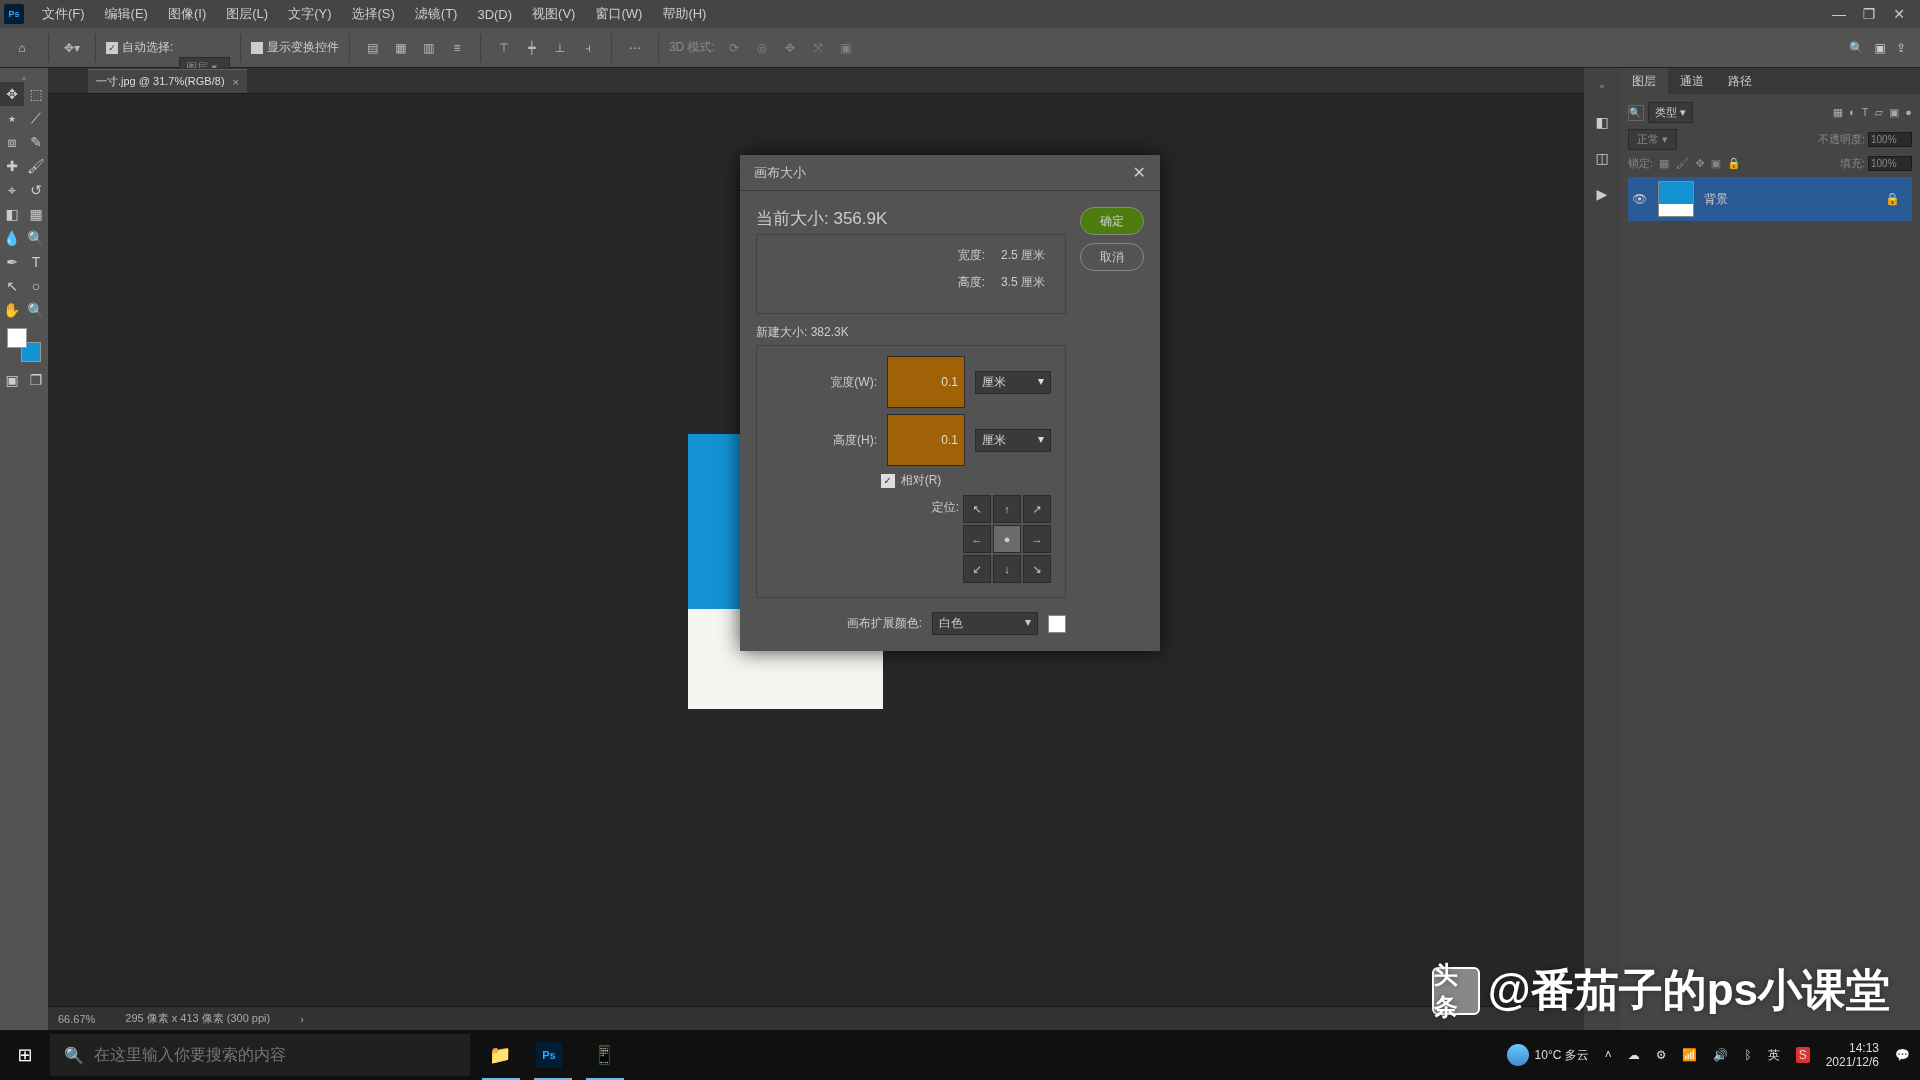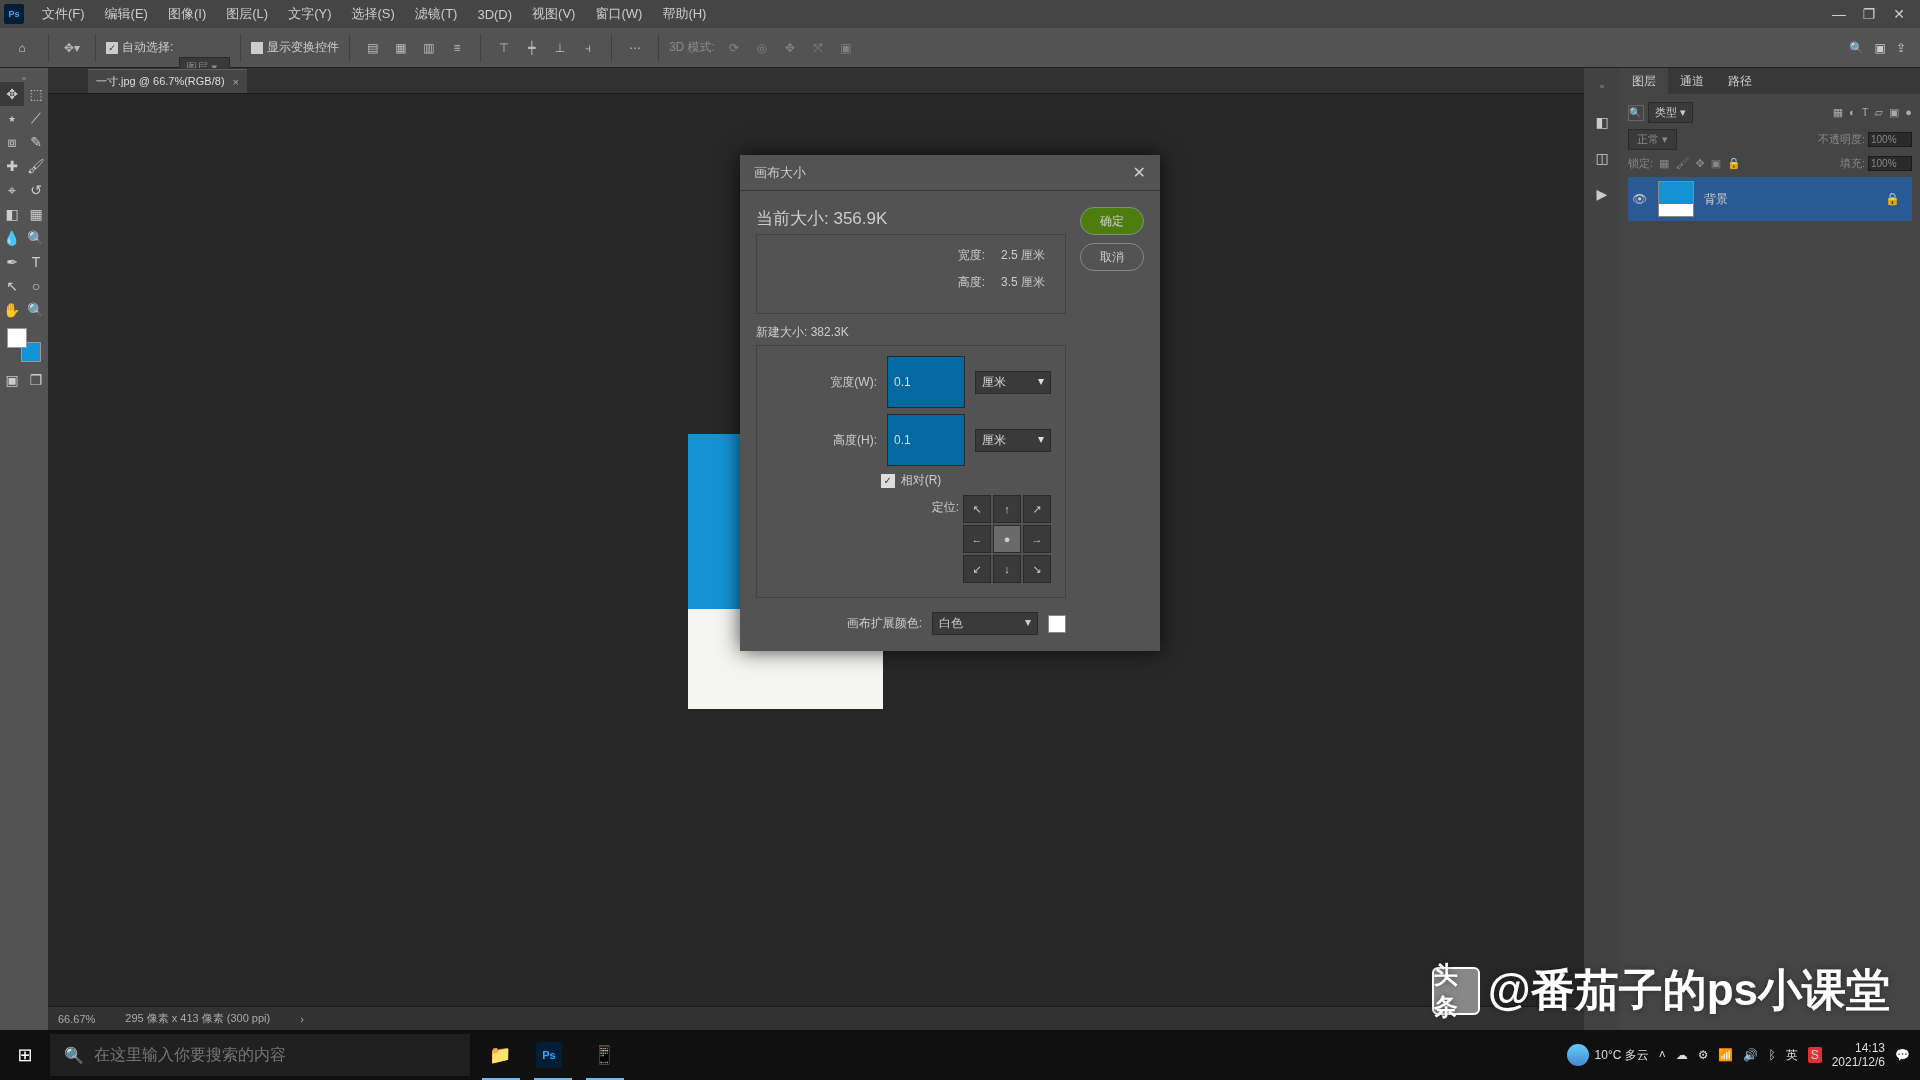--- a/index.html
+++ b/index.html
@@ -68,21 +68,21 @@
 .dialog-title{height:36px;display:flex;align-items:center;padding:0 14px;font-size:13px;border-bottom:1px solid #383838;}
 .dialog-title .close{margin-left:auto;font-size:16px;cursor:default;}
 .dialog-body{padding:16px;display:flex;gap:14px;}
 .dialog-left{flex:1;}
 .dialog-right{display:flex;flex-direction:column;gap:8px;}
 .dlg-btn{width:64px;height:28px;border:1px solid #888;border-radius:14px;display:flex;align-items:center;justify-content:center;font-size:12px;}
 .dlg-btn.ok{background:#4d7c0f;}
 .fieldset{border:1px solid #424242;padding:10px 14px 14px;margin-bottom:10px;}
 .fv-row{display:flex;align-items:center;justify-content:flex-end;gap:10px;font-size:12px;margin-bottom:6px;}
 .fv-row label{width:64px;text-align:right;}
-.fv-row .num-in{width:78px;background:#0369a1;border:1px solid #2a2a2a;color:#ddd;padding:18px 6px;font-size:12px;}
+.fv-row .num-in{width:78px;background:#a16207;border:1px solid #2a2a2a;color:#ddd;padding:18px 6px;font-size:12px;text-align:right;}
 .fv-row .unit-sel{width:76px;background:#3a3a3a;border:1px solid #2a2a2a;color:#ddd;padding:2px 6px;font-size:12px;display:flex;justify-content:space-between;}
 .fv-row .ro{padding:2px 6px;}
 .rel-row{display:flex;align-items:center;justify-content:center;gap:6px;margin:6px 0;font-size:12px;}
 .rel-row .chk{width:14px;height:14px;background:#ddd;display:flex;align-items:center;justify-content:center;color:#333;font-size:10px;}
 .anchor{display:flex;gap:4px;justify-content:flex-end;align-items:flex-start;}
 .anchor label{font-size:12px;padding-top:4px;}
 .anchor-grid{display:grid;grid-template-columns:repeat(3,28px);grid-template-rows:repeat(3,28px);gap:2px;}
 .anchor-grid div{background:#3a3a3a;border:1px solid #2a2a2a;display:flex;align-items:center;justify-content:center;font-size:11px;}
 .anchor-grid .center{background:#6a6a6a;}
 .ext-row{display:flex;align-items:center;justify-content:flex-end;gap:10px;margin-top:14px;font-size:12px;}
@@ -90,21 +90,21 @@
 .ext-row .swat{width:18px;height:18px;background:#fff;border:1px solid #888;}
 .watermark{position:absolute;right:30px;bottom:60px;font-size:44px;color:#fff;font-weight:bold;text-shadow:0 0 6px rgba(0,0,0,0.4);display:flex;align-items:center;gap:8px;}
 .watermark .logo{width:48px;height:48px;border:2px solid #fff;border-radius:6px;display:flex;align-items:center;justify-content:center;font-size:24px;background:#888;}
 .taskbar{position:absolute;bottom:0;left:0;right:0;height:50px;background:#101010;display:flex;align-items:center;}
 .start{width:50px;height:50px;display:flex;align-items:center;justify-content:center;color:#fff;font-size:18px;}
 .searchbox{flex:0 0 420px;height:42px;background:#202020;display:flex;align-items:center;padding:0 14px;gap:10px;color:#999;font-size:16px;}
 .searchbox input{background:transparent;border:none;color:#999;font-size:16px;flex:1;outline:none;}
 .tb-icons{display:flex;gap:2px;margin-left:6px;}
 .tb-icon{width:50px;height:50px;display:flex;align-items:center;justify-content:center;font-size:18px;color:#fff;position:relative;}
 .tb-icon.active::after{content:"";position:absolute;bottom:0;left:6px;right:6px;height:2px;background:#76b9ed;}
-.tray{margin-left:auto;display:flex;align-items:center;gap:10px;padding-right:10px;color:#ddd;font-size:12px;}
+.tray{margin-left:auto;display:flex;align-items:center;gap:16px;padding-right:10px;color:#ddd;font-size:12px;}
 .weather{display:flex;align-items:center;gap:6px;}
 .weather .wicon{width:22px;height:22px;border-radius:50%;background:linear-gradient(#6cf,#48c);}
 .clock{text-align:right;line-height:1.2;}
 .canvas-host{flex:1;position:relative;}
 .optbar .group{display:flex;gap:2px;}
 .optbar .dim{opacity:0.45;}
 </style>
 </head>
 <body>
 
@@ -225,21 +225,21 @@
     </div>
     <div class="bottom-tools">
       <span class="tool">▣</span>
       <span class="tool">❐</span>
     </div>
   </div>
 
   <div class="canvas-area">
     <div class="doc-tabs">
       <div class="doc-tab">
-        <span>一寸.jpg @ 66.7%(RGB/8)</span>
+        <span>一寸.jpg @ 31.7%(RGB/8)</span>
         <span class="close">×</span>
       </div>
     </div>
     <div class="canvas-host">
       <div class="canvas-img">
         <div class="hair"></div>
           <div class="head"></div>
           <div class="neck"></div>
         <div class="shirt">
             <div class="collar-l"></div>

